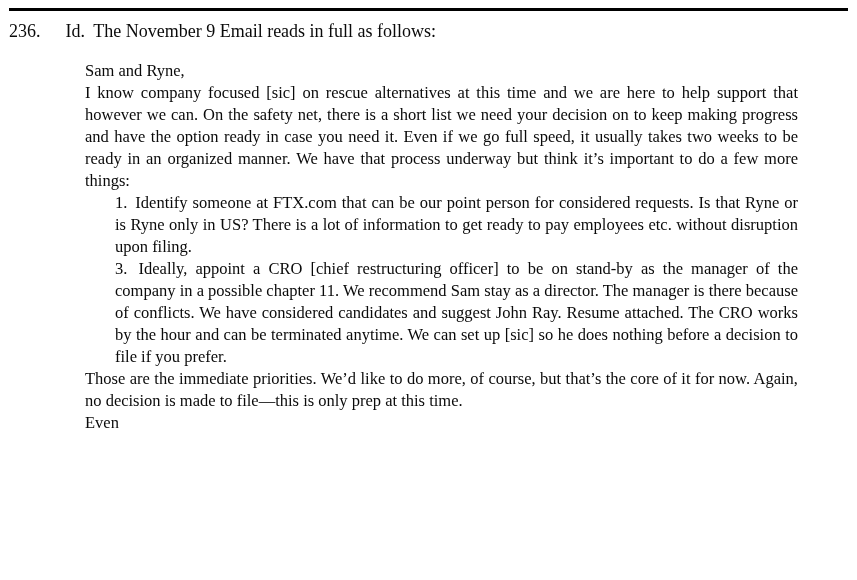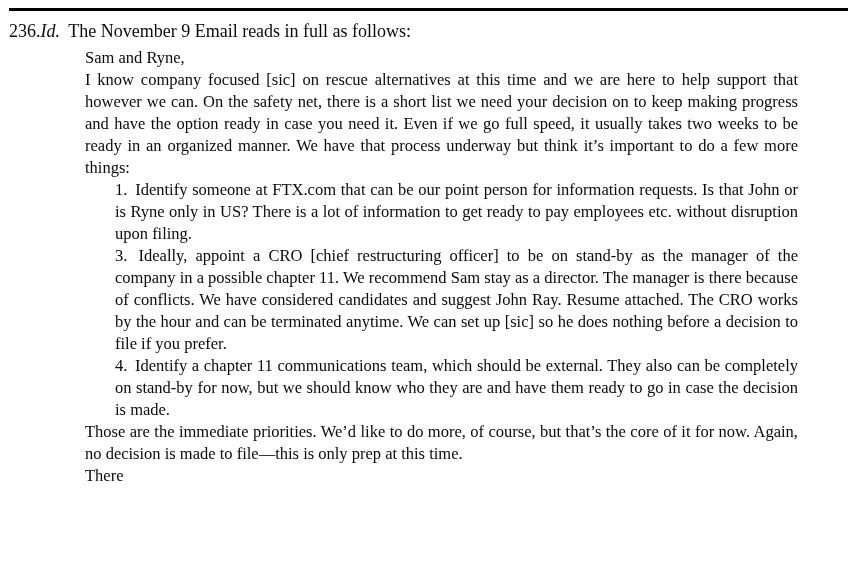--- a/index.html
+++ b/index.html
@@ -27,26 +27,26 @@
     left: 9px;
     right: 40px;
     font-size: 18px;
     line-height: 24px;
     white-space: nowrap;
   }
   .fn-num {
     display: inline-block;
   }
   .fn-cite {
-    font-style: italic;
     margin-right: 4px;
+    margin-left: 25px;
   }
   .email-quote {
     position: absolute;
-    top: 47px;
+    top: 60px;
     left: 85px;
     width: 713px;
     font-size: 16.5px;
     line-height: 22px;
   }
   .email-quote p {
     text-align: justify;
   }
   .salutation, .signature {
     text-align: left !important;
@@ -68,25 +68,24 @@
   <div class="footnote-line">
     <span class="fn-num">236.</span><span class="fn-cite">Id.</span>
     <span>The November 9 Email reads in full as follows:</span>
   </div>
 
   <div class="email-quote">
     <p class="salutation">Sam and Ryne,</p>
 
     <p>I know company focused [sic] on rescue alternatives at this time and we are here to help support that however we can. On the safety net, there is a short list we need your decision on to keep making progress and have the option ready in case you need it. Even if we go full speed, it usually takes two weeks to be ready in an organized manner. We have that process underway but think it’s important to do a few more things:</p>
 
-    <p class="numbered-item"><span class="num">1. </span><span>Identify someone at FTX.com that can be our point person for information requests. Is that John or is Ryne only in US? There is a lot of information to get ready to pay employees etc. without disruption upon filing.</span></p>
+    <p class="numbered-item"><span class="num">1. </span><span>Identify someone at FTX.com that can be our point person for considered requests. Is that Ryne or is Ryne only in US? There is a lot of information to get ready to pay employees etc. without disruption upon filing.</span></p>
 
 
     <p class="numbered-item"><span class="num">3. </span><span>Ideally, appoint a CRO [chief restructuring officer] to be on stand-by as the manager of the company in a possible chapter 11. We recommend Sam stay as a director. The manager is there because of conflicts. We have considered candidates and suggest John Ray. Resume attached. The CRO works by the hour and can be terminated anytime. We can set up [sic] so he does nothing before a decision to file if you prefer.</span></p>
 
-    <p class="numbered-item"><span class="num">4. </span><span>Identify a chapter 11 communications team, which should be external. They also can be completely on stand-by for now, but we should know who they are and have them ready to go in case the decision is made.</span></p>
 
     <p>Those are the immediate priorities. We’d like to do more, of course, but that’s the core of it for now. Again, no decision is made to file—this is only prep at this time.</p>
 
-    <p class="signature">There</p>
+    <p class="signature">Even</p>
   </div>
 
 </div>
 
 </body></html>

